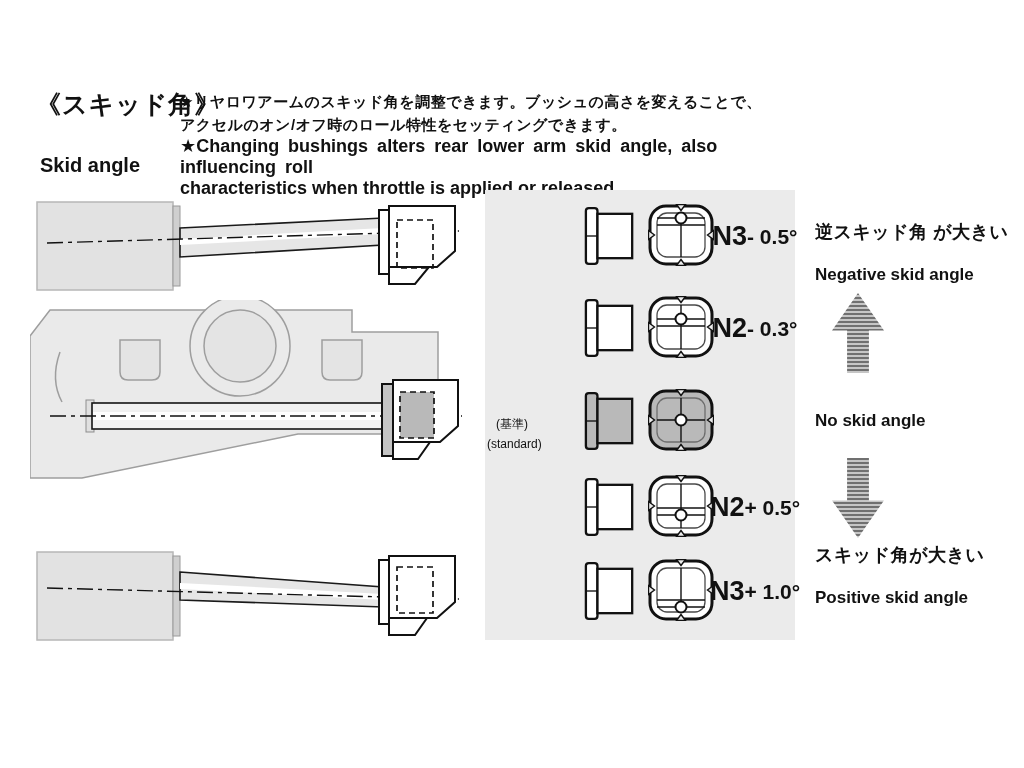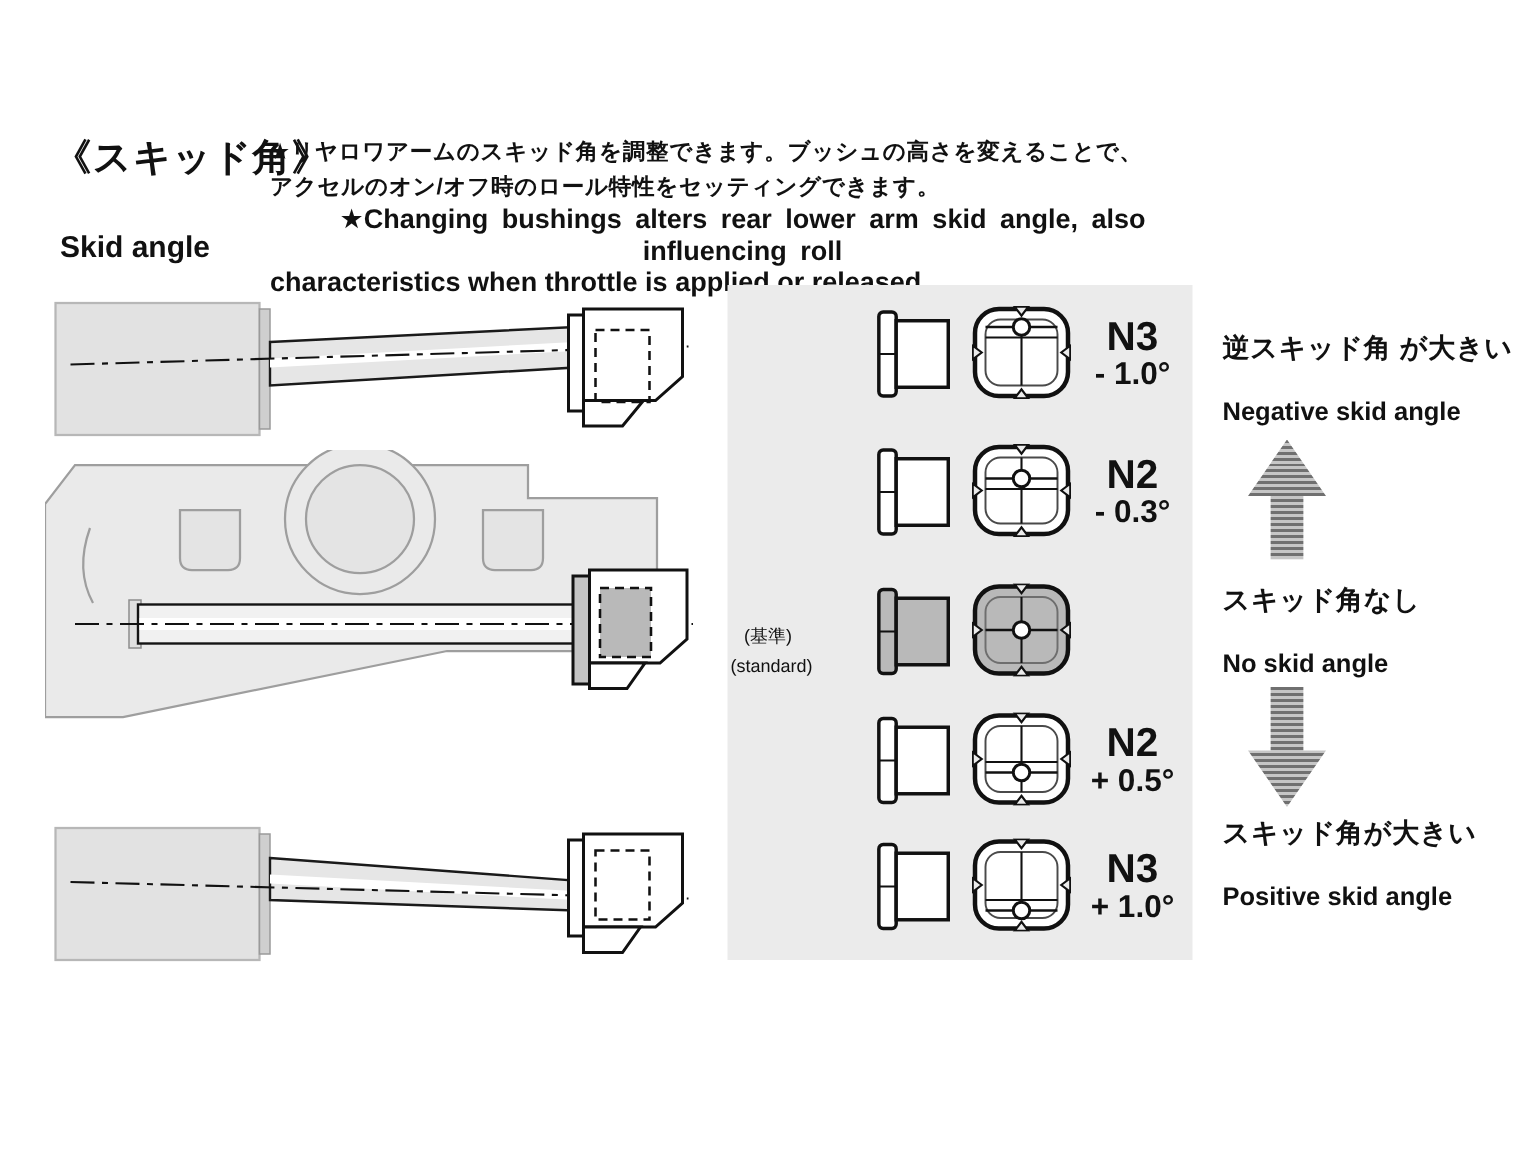--- a/index.html
+++ b/index.html
@@ -5,28 +5,28 @@
   html,body{margin:0;padding:0;background:#fff;}
   body{width:1024px;height:768px;position:relative;overflow:hidden;
        font-family:"Liberation Sans","DejaVu Sans",sans-serif;color:#111;}
   .abs{position:absolute;}
   
   .title-jp{left:36px;top:88px;font-size:25px;font-weight:bold;letter-spacing:1px;}
   .title-en{left:40px;top:121px;font-size:20px;font-weight:bold;margin-top:33px;}
   .desc{left:180px;top:90px;width:630px;font-weight:bold;}
   .desc .jp{font-size:15px;line-height:23px;letter-spacing:.5px;}
   .desc .en{font-size:18px;line-height:21px;}
-  .desc .en.first{word-spacing:4px;text-align:center;}
+  .desc .en.first{word-spacing:4px;}
   
   .panel{left:485px;top:190px;width:310px;height:450px;background:#ebebeb;}
   .row{position:absolute;left:0;width:100%;height:64px;}
   .row .side{position:absolute;left:98px;top:1px;}
   .row .front{position:absolute;left:163px;top:0;}
   .row .label{position:absolute;left:230px;top:0;width:80px;height:64px;
-              display:flex;flex-direction:column;justify-content:center;align-items:center;}
+              display:flex;justify-content:center;align-items:center;}
   .row .code{font-size:27px;font-weight:bold;line-height:27px;}
   .row .angle{font-size:21px;font-weight:bold;line-height:23px;white-space:nowrap;}
   .std-label{position:absolute;left:2px;top:208px;width:96px;font-weight:normal;
              font-size:12px;line-height:20px;margin-top:16px;}
   .std-label .jp{padding-left:9px;}
   
   .legend-block{left:815px;width:200px;font-weight:bold;}
   .legend-block .jp{font-size:18px;line-height:22px;letter-spacing:.5px;}
   .legend-block .en{font-size:17px;line-height:20px;margin-top:22px;}
   .arrow{left:832px;width:52px;height:80px;
@@ -107,21 +107,21 @@
                <line x1="9" y1="14" x2="57" y2="14" stroke="#111111" stroke-width="1.6"></line>
           <line x1="9" y1="21" x2="57" y2="21" stroke="#111111" stroke-width="1.4"></line>
     <path d="M28.5,0.5 L33,6.5 L37.5,0.5 Z" fill="#ebebeb" stroke="#111111" stroke-width="1.4"></path>
     <path d="M28.5,61.5 L33,55.5 L37.5,61.5 Z" fill="#ebebeb" stroke="#111111" stroke-width="1.4"></path>
     <path d="M0.5,26.5 L6.5,31 L0.5,35.5 Z" fill="#ebebeb" stroke="#111111" stroke-width="1.4"></path>
     <path d="M65.5,26.5 L59.5,31 L65.5,35.5 Z" fill="#ebebeb" stroke="#111111" stroke-width="1.4"></path>
     <circle cx="33" cy="14" r="5.5" fill="#fff" stroke="#111111" stroke-width="2"></circle>
   </svg></span>
       <span class="label">
         <span class="code">N3</span>
-        <span class="angle">- 1.0°</span>
+        <span class="angle">- 0.5°</span>
       </span>
     </div>
     <div class="row" style="top: 106px;">
       <span class="side"><svg width="54" height="62" viewBox="0 0 56 62">
     <rect x="3" y="2" width="12" height="58" rx="3" fill="#ffffff" stroke="#111111" stroke-width="2.4"></rect>
     <rect x="15" y="8" width="36" height="46" fill="#ffffff" stroke="#111111" stroke-width="2.4"></rect>
     <line x1="3" y1="31" x2="15" y2="31" stroke="#111111" stroke-width="1.4"></line>
   </svg></span>
       <span class="front"><svg width="66" height="62" viewBox="0 0 66 62">
     <rect x="2" y="2" width="62" height="58" rx="16" fill="#ffffff" stroke="#111111" stroke-width="3"></rect>
@@ -205,20 +205,19 @@
       </span>
     </div>
   </div>
 
 <div class="abs legend-block" style="top:221px">
   <div class="jp">逆スキッド角 が大きい</div>
   <div class="en">Negative skid angle</div>
 </div>
 <div class="abs arrow up" style="top:293px"></div>
 <div class="abs legend-block" style="top:389px">
-  <div class="jp">スキッド角なし</div>
   <div class="en">No skid angle</div>
 </div>
 <div class="abs arrow down" style="top:458px"></div>
 <div class="abs legend-block" style="top:544px">
   <div class="jp">スキッド角が大きい</div>
   <div class="en">Positive skid angle</div>
 </div>
 
 </body></html>

